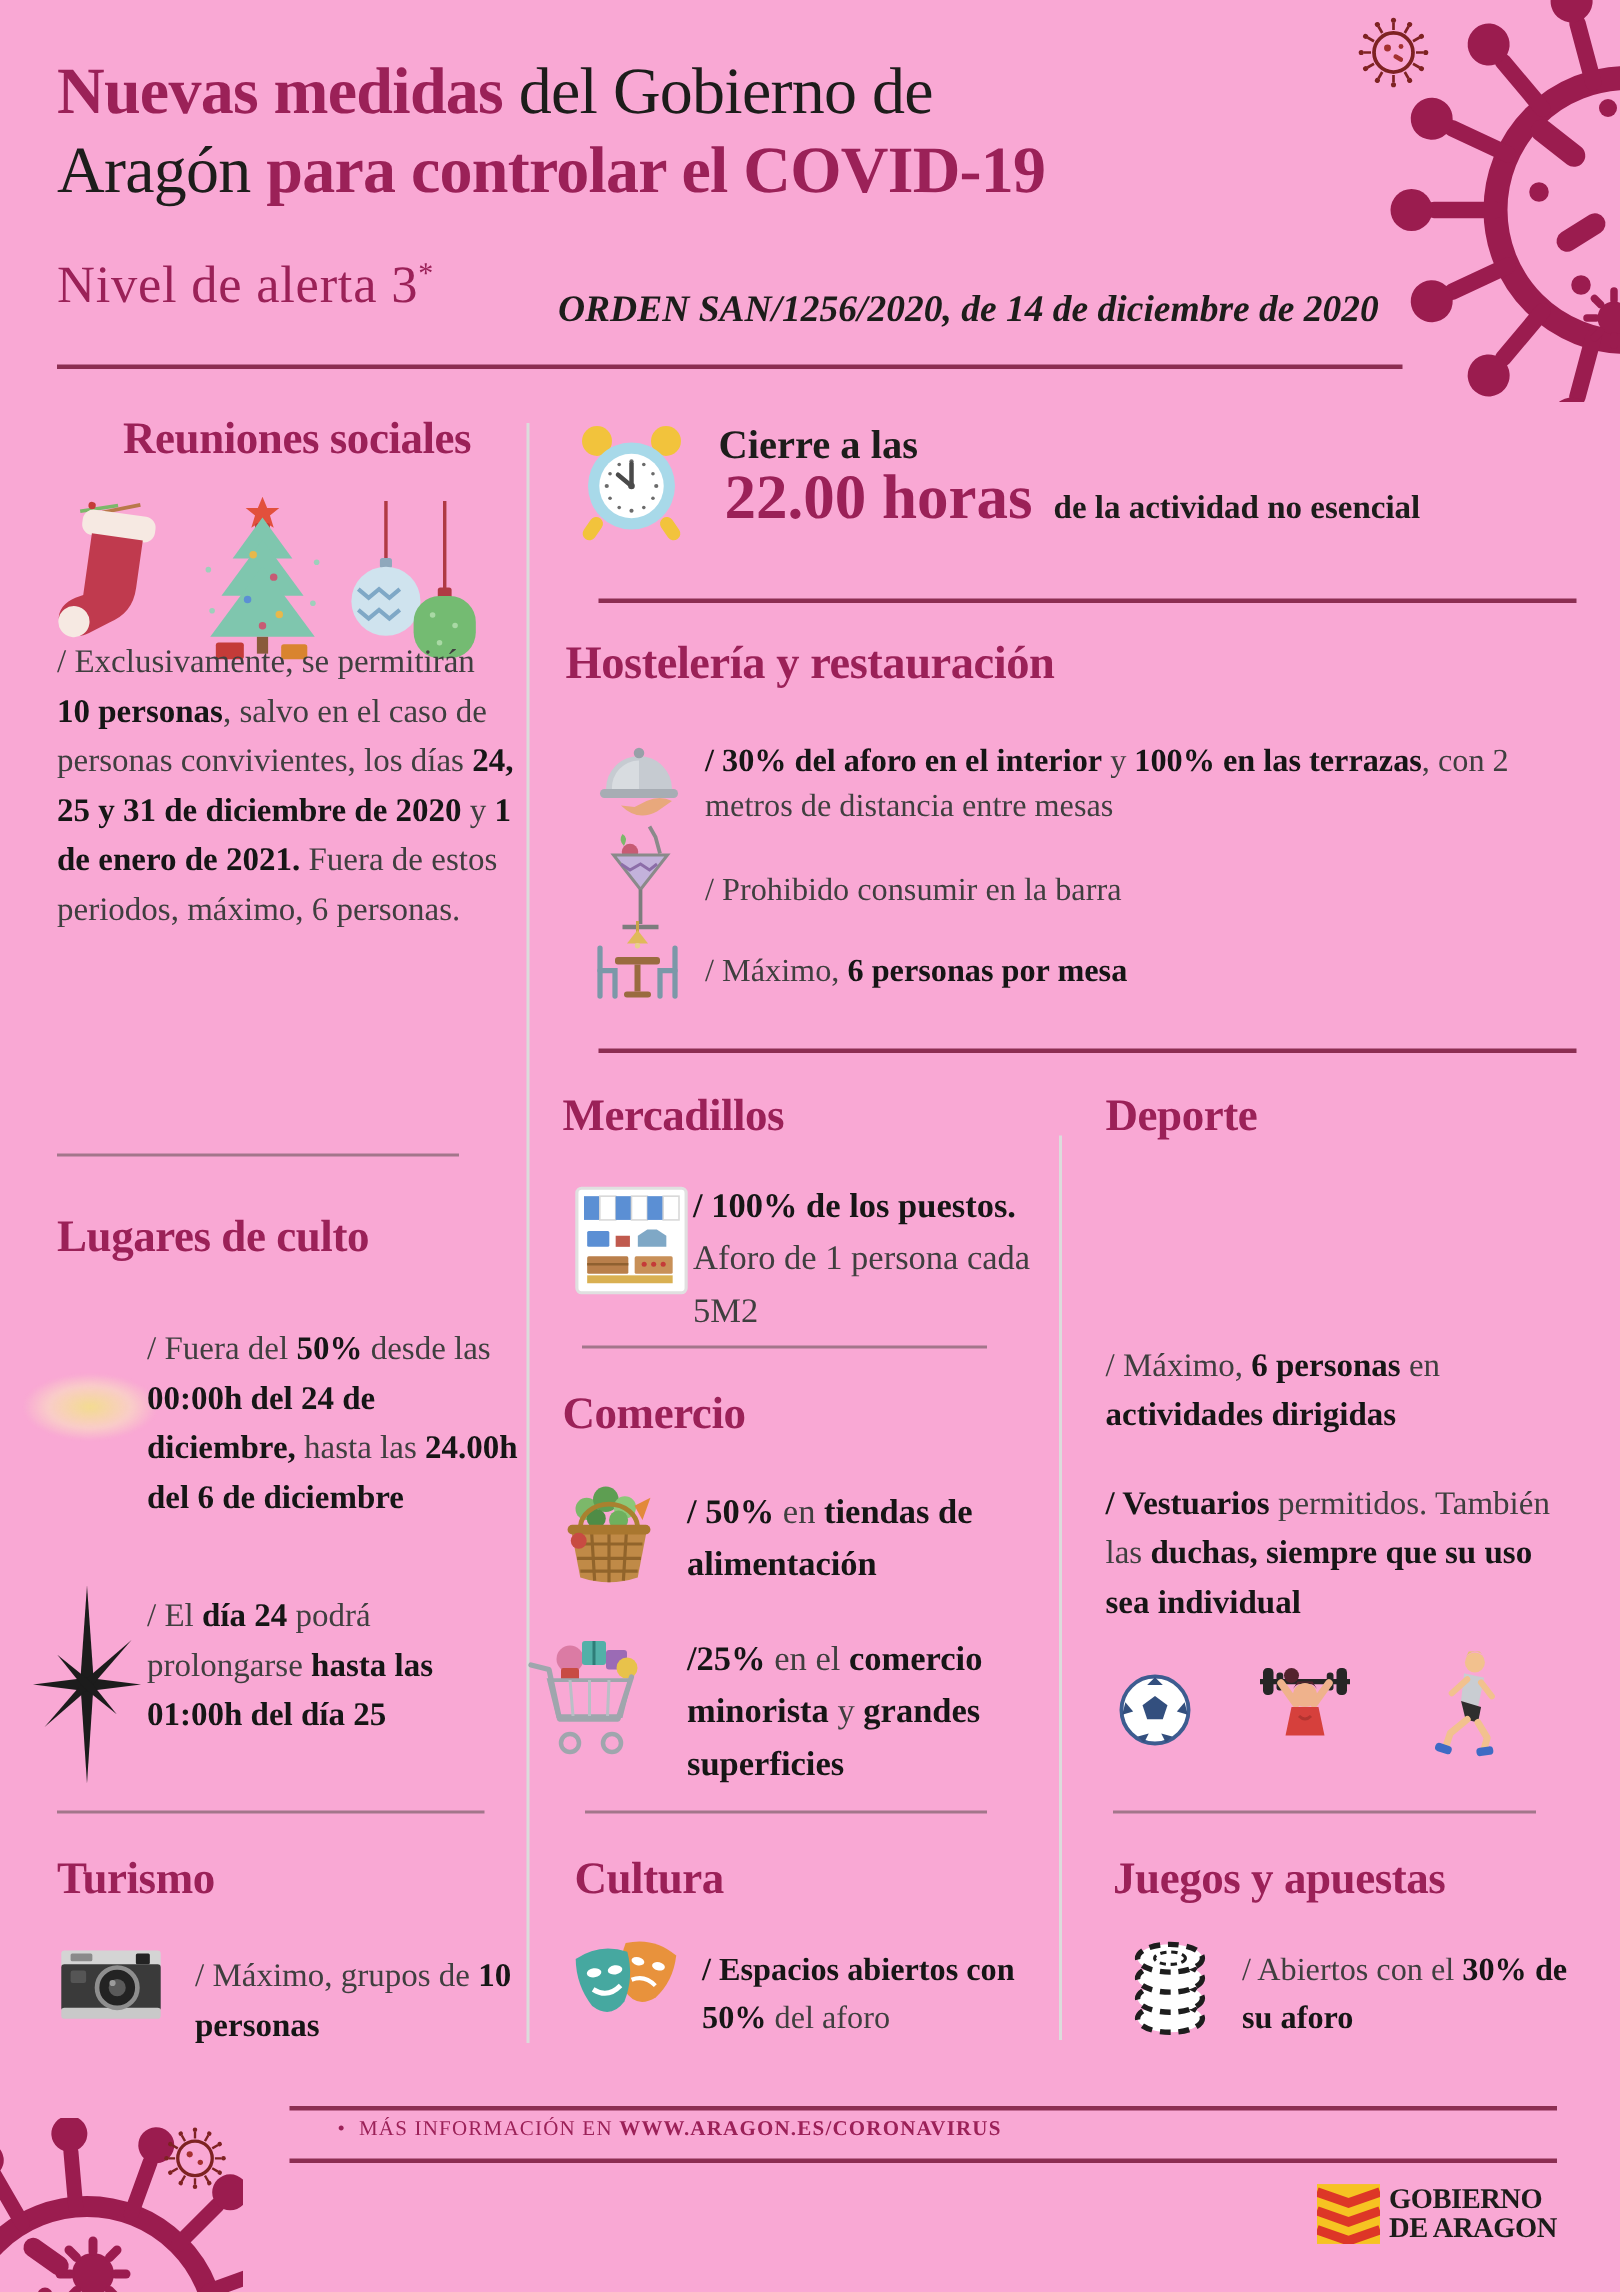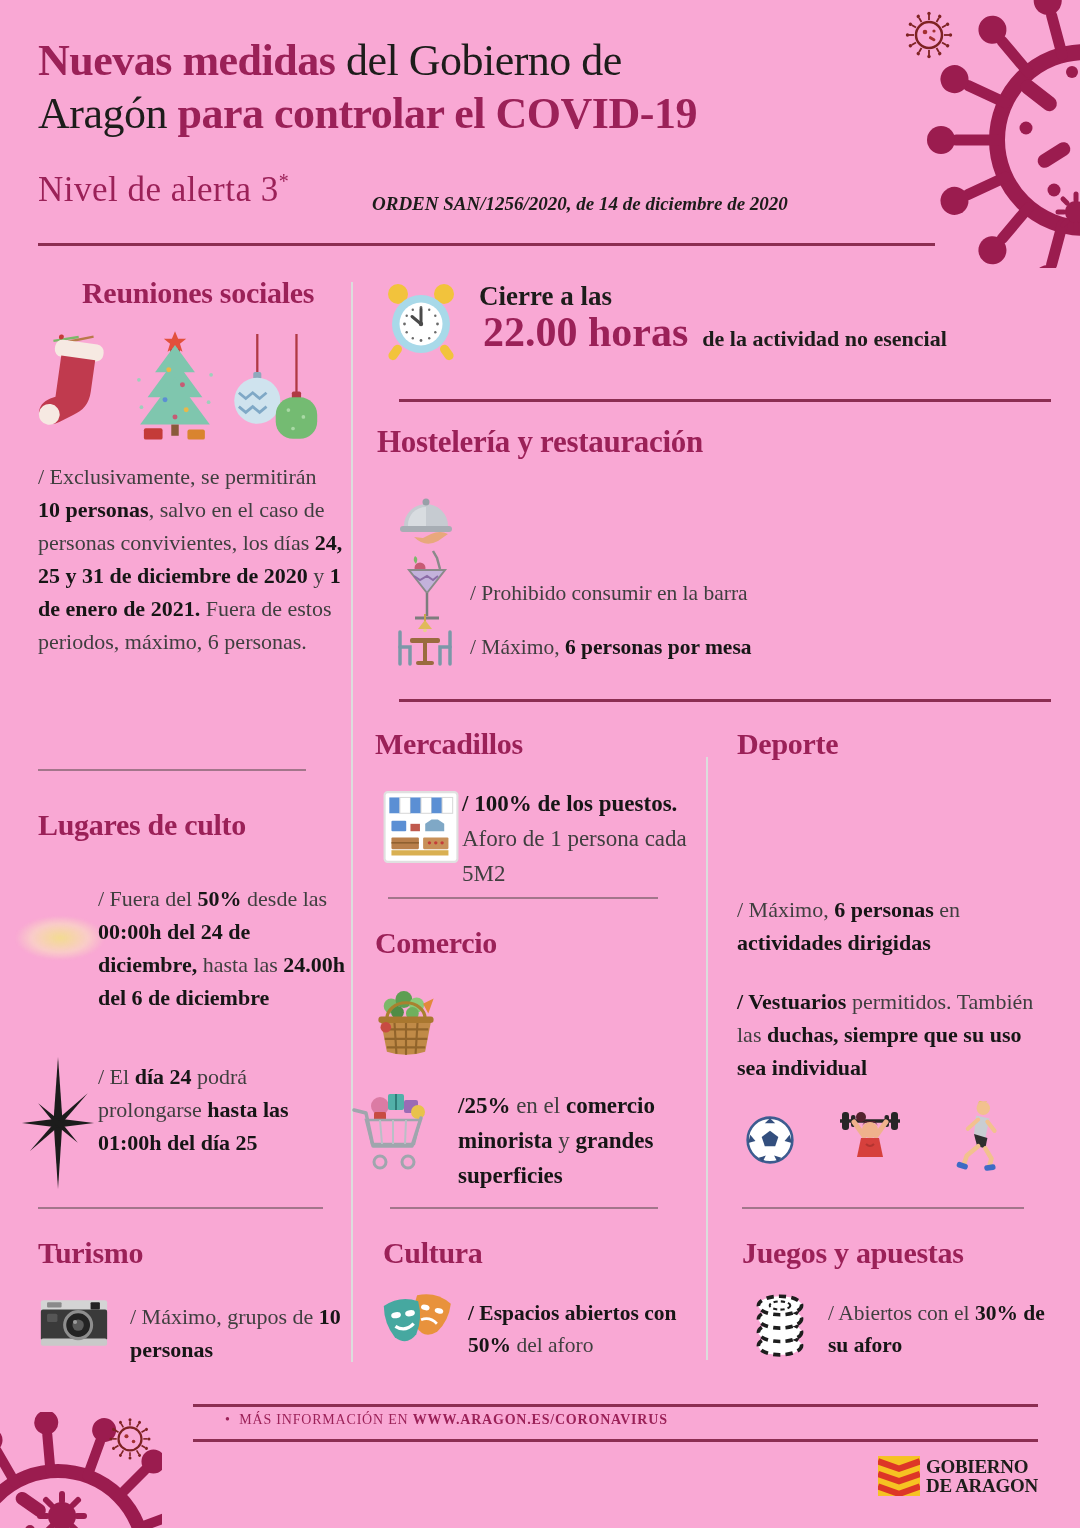--- a/index.html
+++ b/index.html
@@ -11,21 +11,21 @@
   .seg-b.c-maroon{color:#9B2158;}
   .sec-title{position:absolute;font-weight:800;color:#9B2158;font-size:30px;letter-spacing:-.3px;}
   .body-txt{position:absolute;font-size:22px;line-height:33px;color:#3f3f3f;}
   .hrule{position:absolute;height:3px;background:#8C2E52;}
   .divider{position:absolute;height:2px;background:#A3768B;}
   .vdiv{position:absolute;width:2px;background:#DCDCDC;}
   #header-title{position:absolute;left:38px;top:34px;font-size:44px;line-height:53px;color:#1d1d1b;letter-spacing:-.5px;}
   #header-title .seg-b{font-size:44px;}
   #alert-level{position:absolute;left:38px;top:170px;font-size:35px;font-weight:400;color:#9B2158;letter-spacing:.5px;}
   #alert-level sup{font-size:20px;}
-  #order-ref{position:absolute;left:372px;top:193px;font-size:19px;font-style:italic;font-weight:700;color:#1d1d1b;}
+  #order-ref{position:absolute;left:372px;top:193px;font-size:25px;font-style:italic;font-weight:700;color:#1d1d1b;}
   #closure-line1{position:absolute;left:479px;top:281px;font-size:27px;font-weight:800;color:#1d1d1b;}
   #closure-line2{position:absolute;left:483px;top:308px;white-space:nowrap;}
   #closure-time{font-size:42px;font-weight:800;color:#9B2158;}
   #closure-suffix{font-size:22px;font-weight:800;color:#1d1d1b;margin-left:14px;}
   .host-item{position:absolute;left:470px;width:578px;font-size:21.5px;line-height:30px;color:#3f3f3f;}
   .foot-txt{position:absolute;left:225px;top:1412px;font-size:14px;letter-spacing:.8px;color:#9B2158;font-weight:400;}
   #logo{position:absolute;left:878px;top:1456px;display:flex;align-items:center;gap:6px;}
   #logo .logo-text{font-size:19px;line-height:19px;font-weight:800;color:#1d1d1b;letter-spacing:-.3px;}
   .glow{position:absolute;left:16px;top:916px;width:88px;height:44px;
         background:radial-gradient(ellipse at center, rgba(242,222,140,.95) 0%, rgba(250,240,190,.5) 45%, rgba(255,255,255,0) 72%);
@@ -195,21 +195,21 @@
     <circle cx="23" cy="58" r="20" fill="#CFE3EE"></circle>
     <path d="M7 51 l6 5 6 -5 6 5 6 -5" stroke="#7FA8C6" stroke-width="2.4" fill="none"></path>
     <path d="M7 63 l6 5 6 -5 6 5 6 -5" stroke="#7FA8C6" stroke-width="2.4" fill="none"></path>
     <rect x="53" y="50" width="8" height="7" rx="1.5" fill="#B03A44"></rect>
     <rect x="39" y="55" width="36" height="36" rx="15" fill="#74BB72"></rect>
     <circle cx="50" cy="66" r="1.6" fill="#A9D9A5"></circle>
       <circle cx="63" cy="72" r="1.6" fill="#A9D9A5"></circle>
     <circle cx="54" cy="82" r="1.6" fill="#A9D9A5"></circle>
   </svg>
 
-  <div class="body-txt" style="left:38px;top:460px;width:306px;"><span>/ Exclusivamente, se permitirán </span><span class="seg-b">10 personas</span><span>, salvo en el caso de personas convivientes, los días </span><span class="seg-b">24, 25 y 31 de diciembre de 2020</span><span> y </span><span class="seg-b">1 de enero de 2021.</span><span> Fuera de estos periodos, máximo, 6 personas.</span></div>
+  <div class="body-txt" style="left:38px;top:424px;width:306px;"><span>/ Exclusivamente, se permitirán </span><span class="seg-b">10 personas</span><span>, salvo en el caso de personas convivientes, los días </span><span class="seg-b">24, 25 y 31 de diciembre de 2020</span><span> y </span><span class="seg-b">1 de enero de 2021.</span><span> Fuera de estos periodos, máximo, 6 personas.</span></div>
 
   <div class="divider" style="left:38px;top:769px;width:268px;"></div>
 
   <div class="sec-title" style="left:38px;top:808px;">Lugares de culto</div>
 
   <div class="glow"></div>
   <div class="body-txt" style="left:98px;top:882px;width:248px;"><span>/ Fuera del </span><span class="seg-b">50%</span><span>  desde las </span><span class="seg-b">00:00h del 24 de diciembre,</span><span> hasta las </span><span class="seg-b">24.00h del 6 de diciembre</span></div>
 
   <svg class="abs" style="left:18px;top:1055px;" width="80" height="138" viewBox="0 0 80 138">
     <g fill="#1c1c1c">
@@ -277,20 +277,21 @@
 
   <div class="sec-title" style="left:377px;top:424px;font-size:31px;">Hostelería y restauración</div>
 
   <svg class="abs" style="left:398px;top:490px;" width="56" height="60" viewBox="0 0 56 60">
     <path d="M6 36 A22 22 0 0 1 50 36 Z" fill="#C6CBD1"></path>
     <path d="M10 36 A18 18 0 0 1 28 17 L28 36 Z" fill="#D8DCE0"></path>
     <circle cx="28" cy="12" r="3.5" fill="#98A0A8"></circle>
     <rect x="2" y="36" width="52" height="6" rx="3" fill="#A7ADB4"></rect>
     <path d="M16 47 Q27 58 40 51 L50 44 Q42 40 33 44 L25 48 Z" fill="#E8A87C"></path>
   </svg>
+  <div class="host-item" style="top:492px;"><span class="seg-b">/ 30% del aforo en el interior</span><span> y </span><span class="seg-b">100% en las terrazas</span><span>, con 2 metros de distancia entre mesas</span></div>
 
   <svg class="abs" style="left:404px;top:548px;" width="46" height="80" viewBox="0 0 46 80">
     <polyline points="29,3 33,10 36,21" stroke="#8a8a8a" stroke-width="2.5" fill="none"></polyline>
     <circle cx="16" cy="20" r="5.5" fill="#C75B74"></circle>
     <path d="M12 16 q-4 -4 -1 -8 q4 2 1 8z" fill="#7CB86A"></path>
     <polygon points="5,22 41,22 23,45" fill="#C3B2DB" stroke="#8a8a8a" stroke-width="2"></polygon>
     <path d="M10 28 l6 4 7 -4 6 4 5 -4" stroke="#8C6DA8" stroke-width="2" fill="none"></path>
     <line x1="23" y1="45" x2="23" y2="68" stroke="#7d7d7d" stroke-width="2.5"></line>
     <line x1="11" y1="70" x2="35" y2="70" stroke="#7d7d7d" stroke-width="3"></line>
   </svg>
@@ -354,20 +355,21 @@
     <path d="M8 28 H56 L50 59 Q32 65 14 59 Z" fill="#C08A47"></path>
     <line x1="11" y1="38" x2="53" y2="38" stroke="#91642B" stroke-width="2"></line>
     <line x1="12" y1="47" x2="52" y2="47" stroke="#91642B" stroke-width="2"></line>
     <line x1="14" y1="55" x2="50" y2="55" stroke="#91642B" stroke-width="2"></line>
     <line x1="21" y1="29" x2="23" y2="61" stroke="#91642B" stroke-width="2"></line>
     <line x1="32" y1="29" x2="32" y2="62" stroke="#91642B" stroke-width="2"></line>
     <line x1="43" y1="29" x2="41" y2="61" stroke="#91642B" stroke-width="2"></line>
     <rect x="6" y="26" width="52" height="6" rx="3" fill="#A9772F"></rect>
     <circle cx="13" cy="36" r="5" fill="#C84B42"></circle>
   </svg>
+  <div class="body-txt" style="left:458px;top:990px;width:258px;font-size:23px;line-height:35px;"><span class="seg-b">/ 50%</span><span> en </span><span class="seg-b">tiendas de alimentación</span></div>
 
   <svg class="abs" style="left:350px;top:1082px;" width="84" height="100" viewBox="0 0 84 100">
     <circle cx="30" cy="24" r="9" fill="#DB7BA4"></circle>
     <rect x="38" y="12" width="16" height="16" rx="2" fill="#52B0A8"></rect>
     <line x1="46" y1="12" x2="46" y2="28" stroke="#2E7D78" stroke-width="2"></line>
     <rect x="54" y="18" width="14" height="13" rx="2" fill="#9B6BB5"></rect>
     <circle cx="68" cy="30" r="7" fill="#E8C24B"></circle>
     <rect x="24" y="30" width="12" height="9" rx="1.5" fill="#C84B42"></rect>
     <path d="M4 28 L16 31 L23 64 H62 L71 36" fill="none" stroke="#9FA6AD" stroke-width="3.5" stroke-linecap="round" stroke-linejoin="round"></path>
     <path d="M16 38 H70 L64 62 H22 Z" fill="none" stroke="#9FA6AD" stroke-width="2.5"></path>

